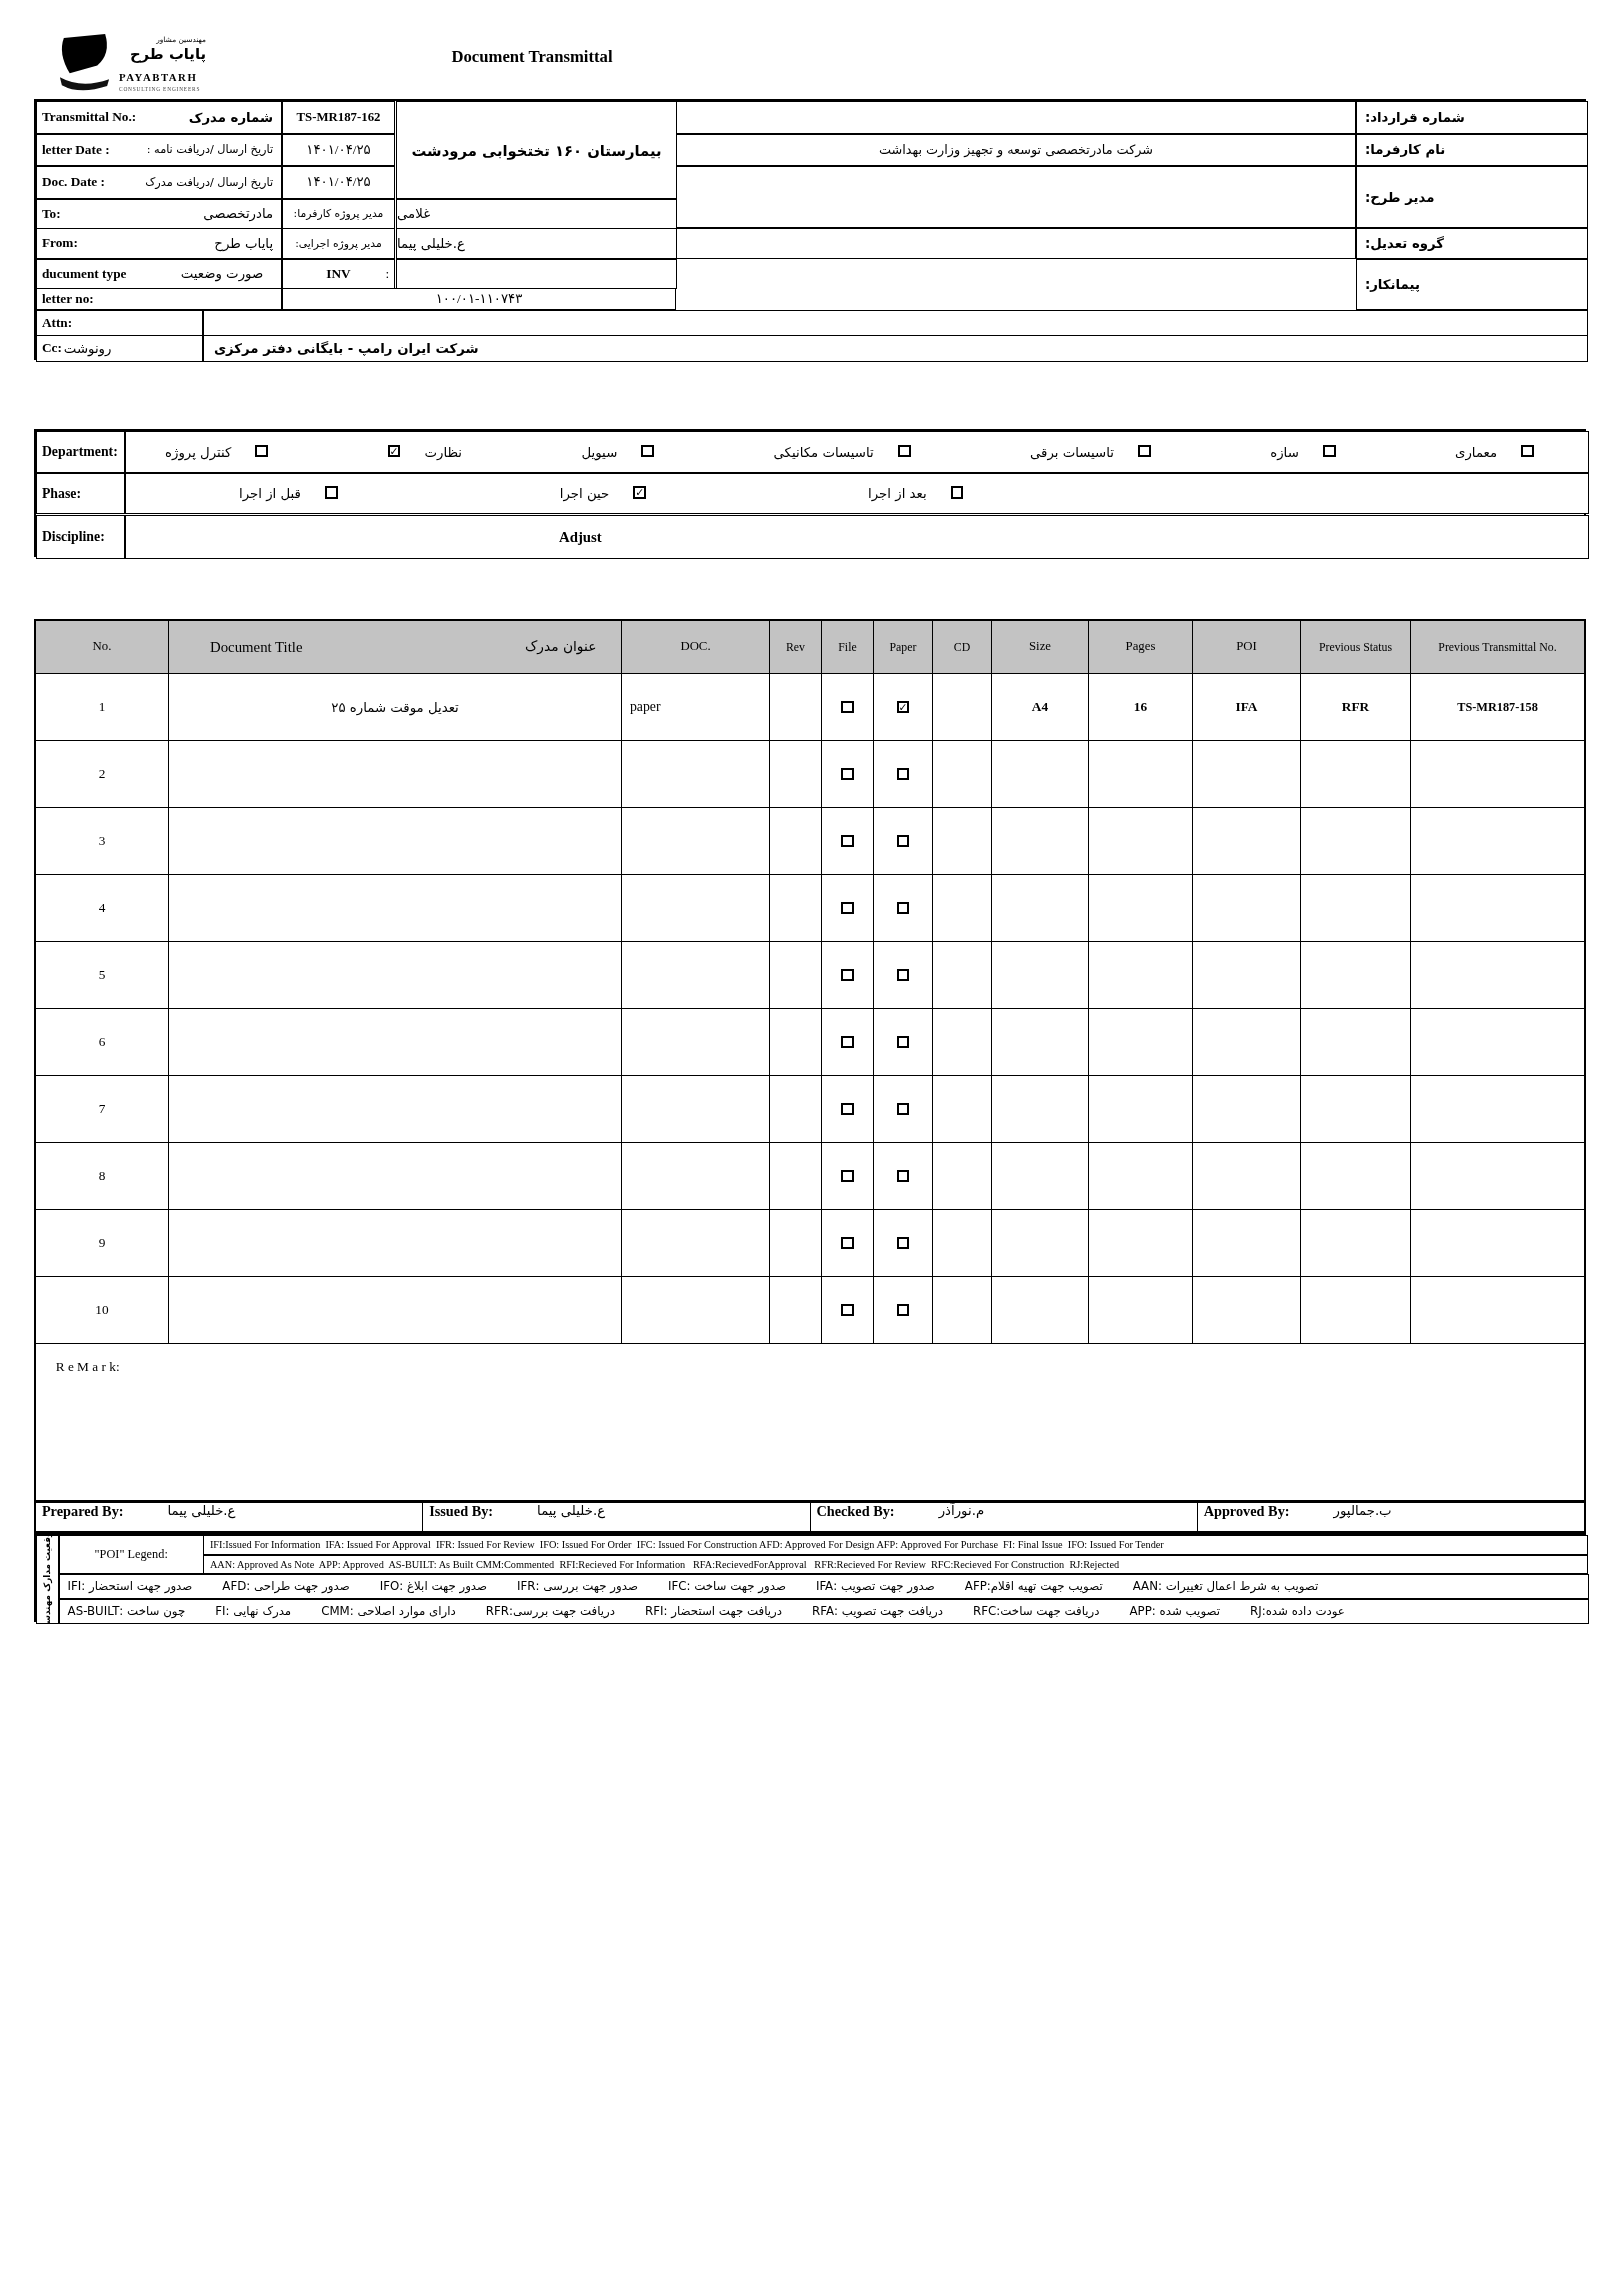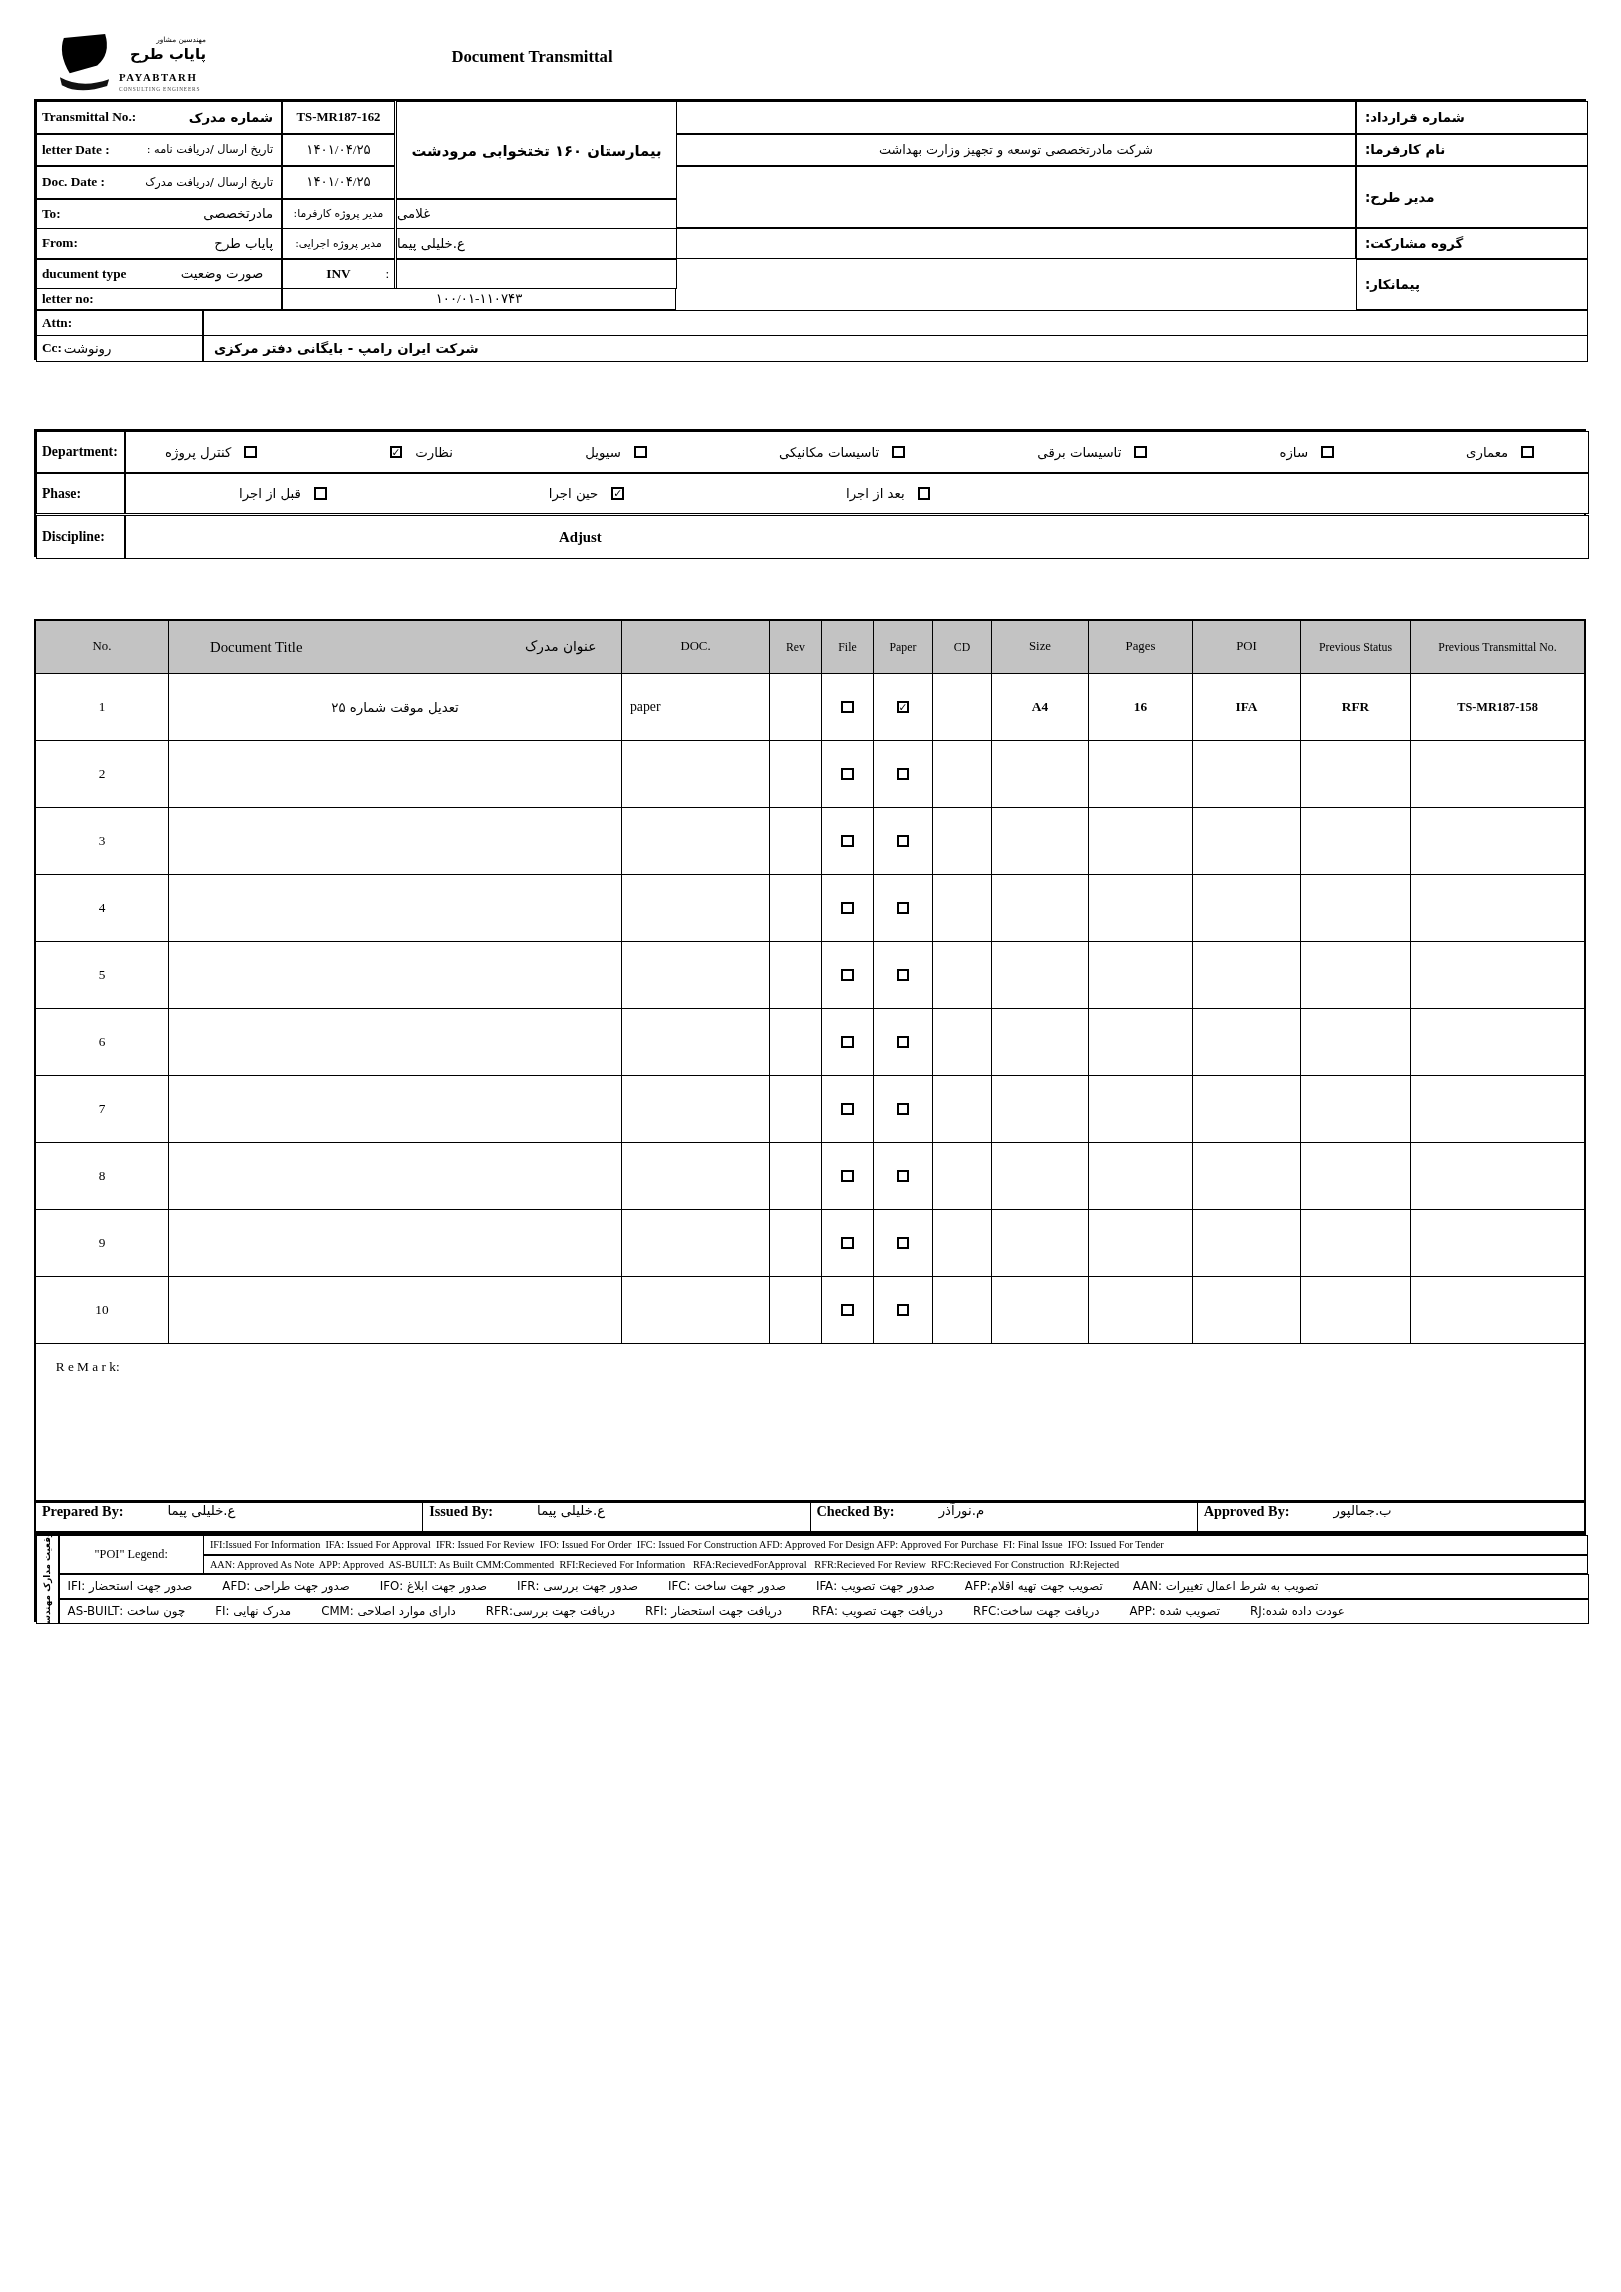--- a/index.html
+++ b/index.html
@@ -10,21 +10,21 @@
 .tcell{position:absolute;border:1px solid #000;display:flex;align-items:center;font-size:13.3px;overflow:hidden;background:#fff}
 .b{font-weight:bold}
 .cent{justify-content:center;text-align:right}
 .rightal{justify-content:flex-end}
 .fa{direction:rtl;font-family:"DejaVu Sans","Liberation Serif",sans-serif}
 .lr{justify-content:space-between;padding:0 7.9px 0 4.9px}
 .padl{padding-left:4.9px}
 .smallfa{font-size:11.3px}
 
 .optrow{display:flex;align-items:center}
-.opt{display:flex;align-items:center;gap:13px;font-size:13.3px;white-space:nowrap}
+.opt{display:flex;align-items:flex-start;gap:24px;font-size:13.3px;white-space:nowrap}
 .cb{width:12.8px;height:12.8px;border:2px solid #000;display:inline-flex;align-items:center;justify-content:center;
   font-size:10.8px;font-weight:bold;line-height:1;background:#fff;flex:0 0 auto}
 
 .maintable{position:absolute;left:34px;top:619px;width:1552px;height:883px;border:2px solid #000;display:flex;flex-direction:column;background:#fff}
 .hrow{display:flex;height:53px;background:#c3c3c3;border-bottom:1px solid #000}
 .hcell{border-right:1px solid #000;display:flex;align-items:center;justify-content:center;font-weight:normal;font-size:12.8px;text-align:center;line-height:1.25}
 .hcell:last-child{border-right:0}
 .trow{display:flex;height:67px;border-bottom:1px solid #000}
 .dcell{border-right:1px solid #000;display:flex;align-items:center;justify-content:center;font-size:13.3px;overflow:hidden}
 .dcell:last-child{border-right:0}
@@ -127,21 +127,21 @@
     <div class="tcell rightal fa b" style="left:167px;top:234px;width:1385px;height:26.6px;padding-left:9.9px">شرکت ایران رامپ - بایگانی دفتر مرکزی</div>
 
     <div class="tcell" style="left:640px;top:0;width:680px;height:32.5px"></div>
     <div class="tcell cent fa" style="left:640px;top:32.5px;width:680px;height:32.5px;font-size:12.8px">شرکت مادرتخصصی توسعه و تجهیز وزارت بهداشت</div>
     <div class="tcell" style="left:640px;top:65px;width:680px;height:62px"></div>
     <div class="tcell" style="left:640px;top:127px;width:680px;height:30.5px"></div>
 
     <div class="tcell rightal fa b" style="left:1320px;top:0;width:232px;height:32.5px;padding-left:7.9px">شماره قرارداد:</div>
     <div class="tcell rightal fa b" style="left:1320px;top:32.5px;width:232px;height:32.5px;padding-left:7.9px">نام کارفرما:</div>
     <div class="tcell rightal fa b" style="left:1320px;top:65px;width:232px;height:62px;padding-left:7.9px">مدیر طرح:</div>
-    <div class="tcell rightal fa b" style="left:1320px;top:127px;width:232px;height:30.5px;padding-left:7.9px">گروه مشارکت:</div>
+    <div class="tcell rightal fa b" style="left:1320px;top:127px;width:232px;height:30.5px;padding-left:7.9px">گروه تعدیل:</div>
     <div class="tcell rightal fa b" style="left:1320px;top:158px;width:232px;height:51px;padding-left:7.9px">پیمانکار:</div>
   </div>
 
   <div class="sec" style="left:34px;top:429px;width:1552px;height:128px">
     <div class="tcell padl b" style="left:0;top:0;width:89px;height:42px;font-size:13.8px">Department:</div>
     <div class="tcell optrow" style="left:89px;top:0;width:1464px;height:42px;justify-content:space-between;padding:0 54px 0 39px">
         <span class="opt">
           <span dir="rtl" class="fa">کنترل پروژه</span>
           <span class="cb"></span>
         </span>

